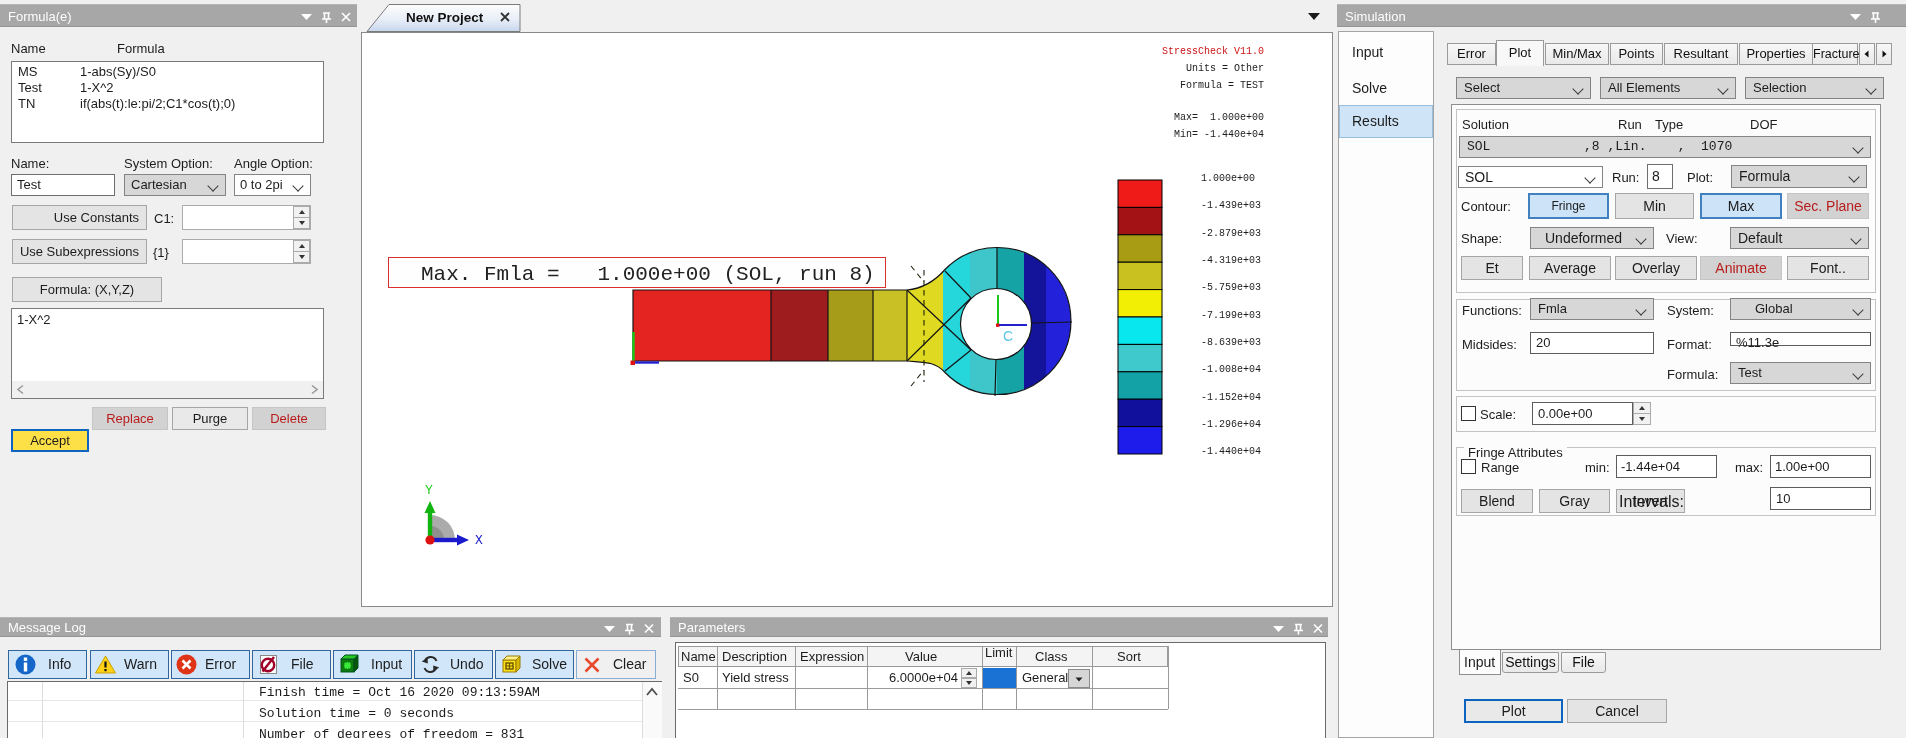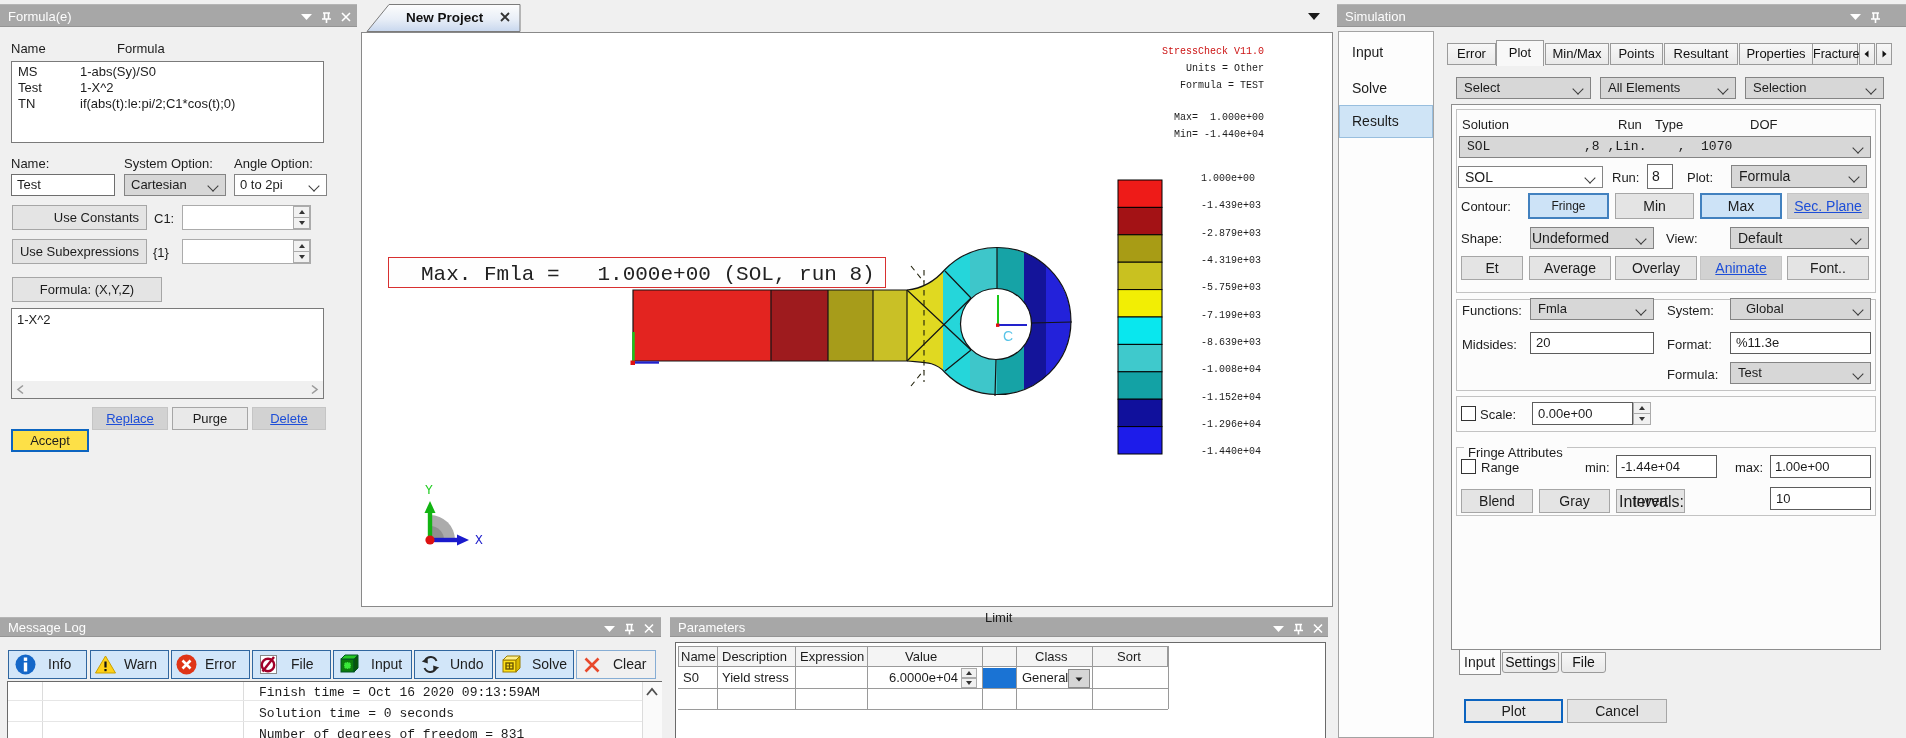--- a/index.html
+++ b/index.html
@@ -1,21 +1,21 @@
 <!DOCTYPE html>
 <html><head><meta charset="utf-8"><style>
 html,body{margin:0;padding:0;width:1906px;height:738px;overflow:hidden;background:#f0f0f0;
 font-family:"Liberation Sans",sans-serif;}
 .a{position:absolute;box-sizing:border-box;}
 .tb{position:absolute;box-sizing:border-box;background:#a7a7a7;color:#fdfdfd;font-size:13px;line-height:23px;padding-left:8px;border-top:1px solid #b5b5b5;border-bottom:1px solid #949494;}
 .tb2{line-height:20px;}
 .lbl{position:absolute;font-size:13px;color:#1c1c1c;white-space:pre;}
 .mono{font-family:"Liberation Mono",monospace;}
 .btn{position:absolute;box-sizing:border-box;background:#e4e4e4;border:1px solid #a6a6a6;font-size:13px;color:#1c1c1c;text-align:center;}
-.dis{background:#d2d2d2;color:#1d4ed8;border-color:#c5c5c5;text-decoration:underline;}
+.dis{background:#d2d2d2;color:#b91c1c;border-color:#c5c5c5;}
 .sel{background:#cde3f7;border:2px solid #4281bf;}
 .combo{position:absolute;box-sizing:border-box;background:#d7d7d7;border:1px solid #848484;font-size:13px;color:#1c1c1c;white-space:pre;}
 .cw{background:#fff;}
 .inp{position:absolute;box-sizing:border-box;background:#fff;border:1px solid #6e6e6e;font-size:13px;color:#1c1c1c;white-space:pre;}
 .cv{position:absolute;width:7px;height:7px;border-left:1.5px solid #3c3c3c;border-bottom:1.5px solid #3c3c3c;transform:rotate(-45deg);right:8px;top:7px;}
 .tbbtn{position:absolute;box-sizing:border-box;background:#d2e6f9;border:1px solid #30669f;font-size:14px;color:#111;}
 .wbox{position:absolute;box-sizing:border-box;background:#fcfcfc;border:1px solid #8d8d8d;}
 .gbox{position:absolute;box-sizing:border-box;border:1px solid #c3c3c3;}
 .rtab{position:absolute;box-sizing:border-box;height:22px;background:linear-gradient(#f7f7f7,#e9e9e9);border:1px solid #9a9a9a;font-size:13px;color:#111;text-align:center;line-height:20px;}
 .rtab.on{height:26px;background:#f8f8f8;border-bottom:none;line-height:24px;z-index:3;}
@@ -43,21 +43,21 @@
 <div class="lbl" style="left:80px;top:64px;">1-abs(Sy)/S0</div>
 <div class="lbl" style="left:18px;top:80px;">Test</div>
 <div class="lbl" style="left:80px;top:80px;">1-X^2</div>
 <div class="lbl" style="left:18px;top:96px;">TN</div>
 <div class="lbl" style="left:80px;top:96px;">if(abs(t):le:pi/2;C1*cos(t);0)</div>
 <div class="lbl" style="left:11px;top:156px;">Name:</div>
 <div class="lbl" style="left:124px;top:156px;">System Option:</div>
 <div class="lbl" style="left:234px;top:156px;">Angle Option:</div>
 <div class="inp" style="left:11px;top:174px;width:104px;height:22px;line-height:20px;padding-left:5px;">Test</div>
 <div class="combo" style="left:124px;top:174px;width:102px;height:22px;line-height:20px;padding-left:6px;">Cartesian<i class="cv"></i></div>
-<div class="combo cw" style="left:234px;top:174px;width:93px;height:22px;line-height:20px;padding-left:5px;">0 to 2pi<i class="cv"></i></div>
+<div class="combo cw" style="left:234px;top:174px;width:77px;height:22px;line-height:20px;padding-left:5px;">0 to 2pi<i class="cv"></i></div>
 <div class="btn" style="left:12px;top:205px;width:135px;height:25px;line-height:23px;padding-left:34px;">Use Constants</div>
 <div class="lbl" style="left:154px;top:211px;">C1:</div>
 <div class="inp" style="left:182px;top:205px;width:129px;height:25px;border-color:#ababab;"></div>
 <div class="a spn" style="left:293px;top:206px;width:17px;height:23px;"></div>
 <div class="btn" style="left:12px;top:239px;width:135px;height:25px;line-height:23px;">Use Subexpressions</div>
 <div class="lbl" style="left:153px;top:245px;">{1}</div>
 <div class="inp" style="left:182px;top:239px;width:129px;height:25px;border-color:#ababab;"></div>
 <div class="a spn" style="left:293px;top:240px;width:17px;height:23px;"></div>
 <div class="btn" style="left:12px;top:277px;width:150px;height:25px;line-height:23px;">Formula: (X,Y,Z)</div>
 <div class="inp" style="left:11px;top:308px;width:313px;height:91px;border-color:#7a7a7a;"></div>
@@ -281,21 +281,21 @@
 <div class="a" style="left:982px;top:646px;width:1px;height:63px;background:#9a9a9a;"></div>
 <div class="a" style="left:1016px;top:646px;width:1px;height:63px;background:#9a9a9a;"></div>
 <div class="a" style="left:1092px;top:646px;width:1px;height:63px;background:#9a9a9a;"></div>
 <div class="a" style="left:1168px;top:646px;width:1px;height:63px;background:#9a9a9a;"></div>
 <div class="a" style="left:678px;top:688px;width:490px;height:1px;background:#9a9a9a;"></div>
 <div class="a" style="left:678px;top:709px;width:490px;height:1px;background:#9a9a9a;"></div>
 <div class="lbl" style="left:681px;top:649px;">Name</div>
 <div class="lbl" style="left:722px;top:649px;">Description</div>
 <div class="lbl" style="left:800px;top:649px;">Expression</div>
 <div class="lbl" style="left:905px;top:649px;">Value</div>
-<div class="lbl" style="left:985px;top:610px;">Limit</div>
+<div class="lbl" style="left:985px;top:645px;">Limit</div>
 <div class="lbl" style="left:1035px;top:649px;">Class</div>
 <div class="lbl" style="left:1117px;top:649px;">Sort</div>
 <div class="lbl" style="left:683px;top:670px;">S0</div>
 <div class="lbl" style="left:722px;top:670px;">Yield stress</div>
 <div class="lbl" style="left:885px;top:670px;width:73px;text-align:right;">6.0000e+04</div>
 <div class="a spn" style="left:961px;top:668px;width:16px;height:20px;"></div>
 <div class="a" style="left:983px;top:668px;width:33px;height:20px;background:#1a73d4;"></div>
 <div class="lbl" style="left:1022px;top:670px;">General</div>
 <div class="a" style="left:1068px;top:669px;width:22px;height:19px;background:#d6d6d6;border:1px solid #8a8a8a;"></div>
 <svg class="a" style="left:1073px;top:676px;width:12px;height:7px;" viewBox="0 0 12 7">
@@ -343,37 +343,37 @@
 <div class="lbl" style="left:1612px;top:170px;">Run:</div>
 <div class="inp" style="left:1647px;top:164px;width:26px;height:25px;line-height:23px;padding-left:4px;font-size:14px;">8</div>
 <div class="lbl" style="left:1687px;top:170px;">Plot:</div>
 <div class="combo" style="left:1731px;top:165px;width:136px;height:23px;line-height:21px;padding-left:7px;font-size:14px;">Formula<i class="cv"></i></div>
 <div class="lbl" style="left:1461px;top:199px;">Contour:</div>
 <div class="btn sel" style="left:1528px;top:193px;width:81px;height:26px;line-height:22px;font-size:12px;">Fringe</div>
 <div class="btn" style="left:1615px;top:193px;width:79px;height:26px;line-height:24px;font-size:14px;">Min</div>
 <div class="btn sel" style="left:1700px;top:193px;width:82px;height:26px;line-height:22px;font-size:14px;">Max</div>
 <div class="btn dis" style="left:1787px;top:193px;width:82px;height:26px;line-height:24px;font-size:14px;">Sec. Plane</div>
 <div class="lbl" style="left:1461px;top:231px;">Shape:</div>
-<div class="combo" style="left:1530px;top:227px;width:124px;height:22px;line-height:20px;padding-left:1px;font-size:14px;">Undeformed<i class="cv"></i></div>
+<div class="combo" style="left:1530px;top:227px;width:124px;height:22px;line-height:20px;padding-left:14px;font-size:14px;">Undeformed<i class="cv"></i></div>
 <div class="lbl" style="left:1666px;top:231px;">View:</div>
 <div class="combo" style="left:1730px;top:227px;width:139px;height:22px;line-height:20px;padding-left:7px;font-size:14px;">Default<i class="cv"></i></div>
 <div class="btn" style="left:1461px;top:256px;width:62px;height:24px;line-height:22px;font-size:14px;">Et</div>
 <div class="btn" style="left:1529px;top:256px;width:82px;height:24px;line-height:22px;font-size:14px;">Average</div>
 <div class="btn" style="left:1615px;top:256px;width:82px;height:24px;line-height:22px;font-size:14px;">Overlay</div>
 <div class="btn dis" style="left:1700px;top:256px;width:82px;height:24px;line-height:22px;font-size:14px;">Animate</div>
 <div class="btn" style="left:1787px;top:256px;width:82px;height:24px;line-height:22px;font-size:14px;">Font..</div>
 <div class="gbox" style="left:1456px;top:299px;width:420px;height:92px;"></div>
 <div class="lbl" style="left:1462px;top:303px;">Functions:</div>
 <div class="combo" style="left:1530px;top:298px;width:124px;height:22px;line-height:20px;padding-left:7px;">Fmla<i class="cv"></i></div>
 <div class="lbl" style="left:1667px;top:303px;">System:</div>
-<div class="combo" style="left:1730px;top:298px;width:141px;height:22px;line-height:20px;padding-left:15px;">Global<i class="cv"></i></div>
+<div class="combo" style="left:1730px;top:298px;width:141px;height:22px;line-height:20px;padding-left:24px;">Global<i class="cv"></i></div>
 <div class="lbl" style="left:1462px;top:337px;">Midsides:</div>
 <div class="inp" style="left:1530px;top:332px;width:124px;height:22px;line-height:20px;padding-left:5px;border-color:#5c5c5c;">20</div>
 <div class="lbl" style="left:1667px;top:337px;">Format:</div>
-<div class="inp" style="left:1730px;top:332px;width:141px;height:22px;line-height:20px;padding-left:5px;border-color:#5c5c5c;">%11.3e</div>
+<div class="inp" style="left:1730px;top:332px;width:141px;height:14px;line-height:20px;padding-left:5px;border-color:#5c5c5c;">%11.3e</div>
 <div class="lbl" style="left:1667px;top:367px;">Formula:</div>
 <div class="combo" style="left:1730px;top:362px;width:141px;height:22px;line-height:20px;padding-left:7px;">Test<i class="cv"></i></div>
 <div class="gbox" style="left:1456px;top:396px;width:420px;height:36px;"></div>
 <div class="a cb" style="left:1461px;top:406px;width:15px;height:15px;"></div>
 <div class="lbl" style="left:1480px;top:407px;">Scale:</div>
 <div class="inp" style="left:1532px;top:402px;width:101px;height:23px;line-height:21px;padding-left:5px;border-color:#5c5c5c;">0.00e+00</div>
 <div class="a spn" style="left:1633px;top:402px;width:18px;height:23px;"></div>
 <div class="gbox" style="left:1456px;top:447px;width:420px;height:69px;"></div>
 <div class="lbl" style="left:1464px;top:433px;background:#fcfcfc;padding:12px 4px;">Fringe Attributes</div>
 <div class="a cb" style="left:1461px;top:459px;width:15px;height:15px;"></div>

